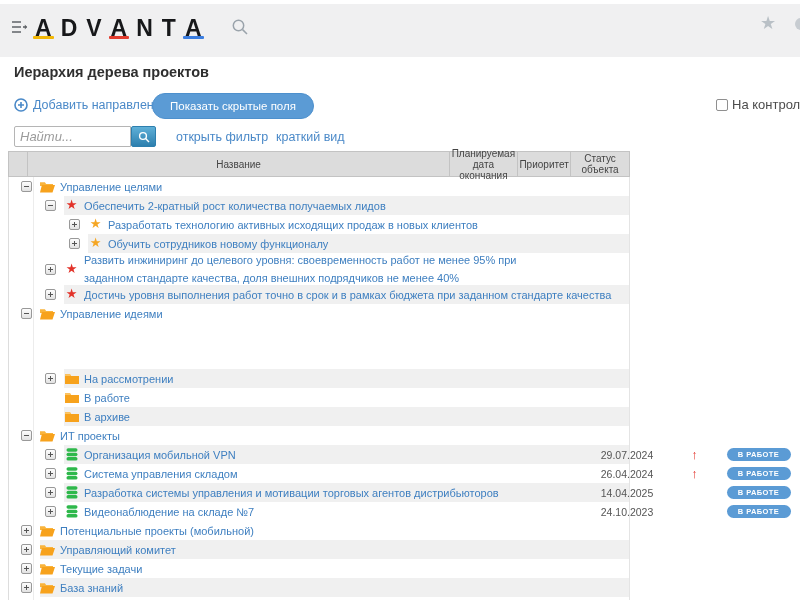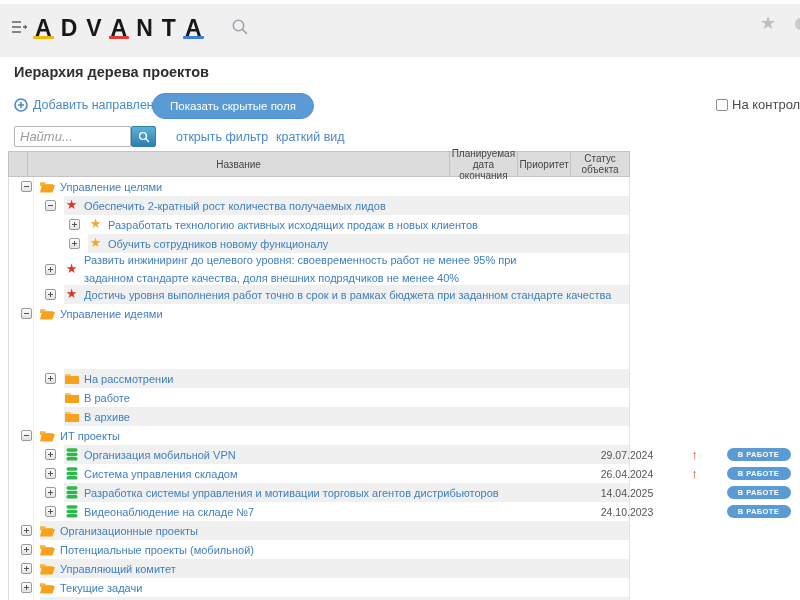--- a/index.html
+++ b/index.html
@@ -324,33 +324,20 @@
               </svg>
             </span>
             <span class="tlabel">Видеонаблюдение на складе №7</span>
           </div>
           <div class="cell cdate">24.10.2023</div>
           <div class="cell cstatus">
             <div class="badge">В РАБОТЕ</div>
           </div>
         </div>
         <div class="trow">
-          <div class="band" style="left: 31px;"></div>
-          <div class="line" style="padding-left: 12px;">
-            <div class="exp plus"></div>
-            <span class="ticon">
-              <svg width="15" height="12" viewBox="0 0 15 12">
-                <path fill="#f9b43c" d="M0 1.2h4.9l1.2 1.7H13v2.2H0z"></path>
-                <path fill="#f7a21c" d="M1.9 4.1H15L12.5 11.6H0z"></path>
-              </svg>
-            </span>
-            <span class="tlabel">Организационные проекты</span>
-          </div>
-        </div>
-        <div class="trow">
           <div class="line" style="padding-left: 12px;">
             <div class="exp plus"></div>
             <span class="ticon">
               <svg width="15" height="12" viewBox="0 0 15 12">
                 <path fill="#f9b43c" d="M0 1.2h4.9l1.2 1.7H13v2.2H0z"></path>
                 <path fill="#f7a21c" d="M1.9 4.1H15L12.5 11.6H0z"></path>
               </svg>
             </span>
             <span class="tlabel">Потенциальные проекты (мобильной)</span>
           </div>

